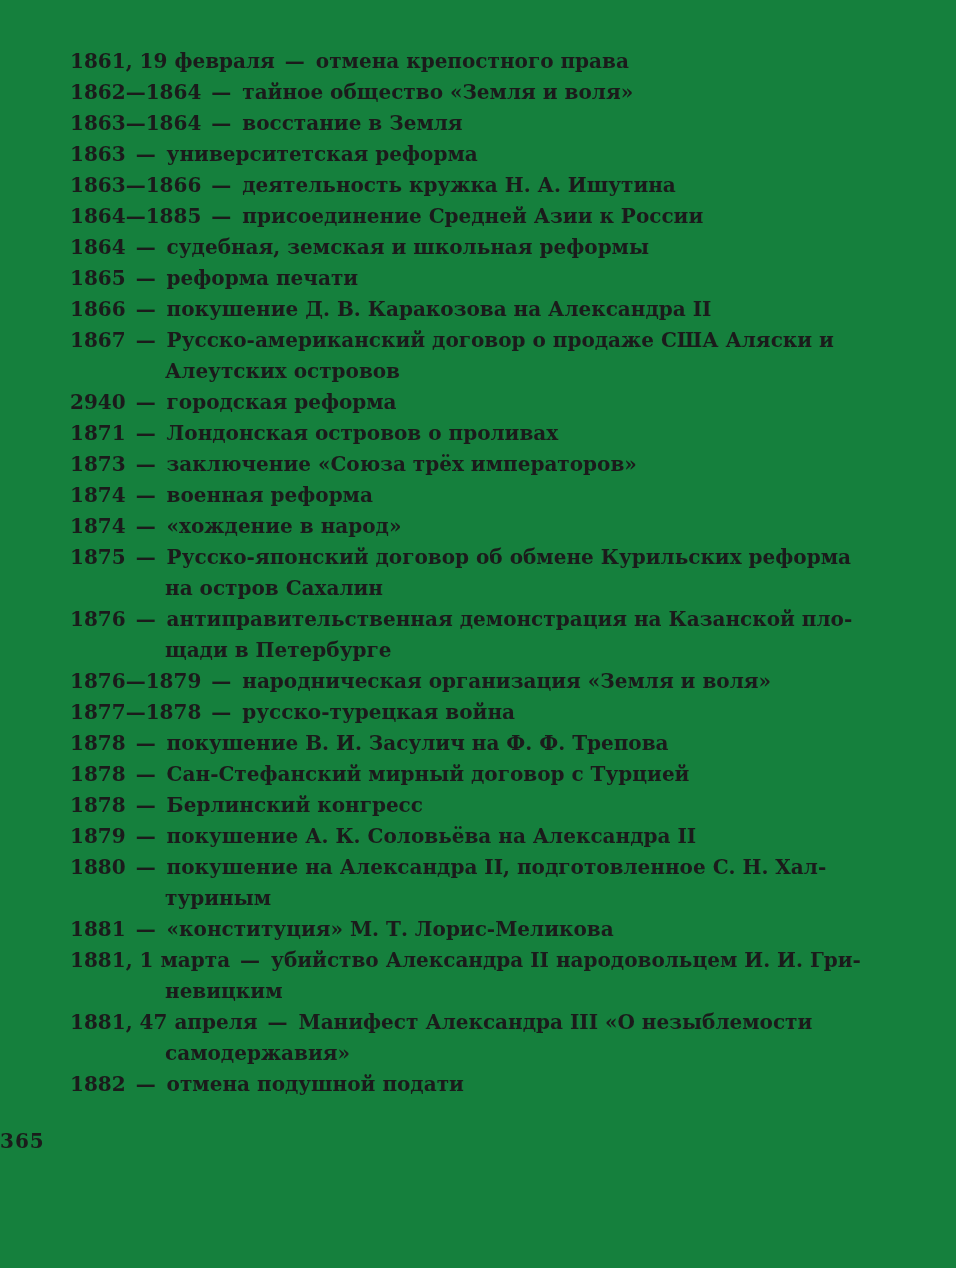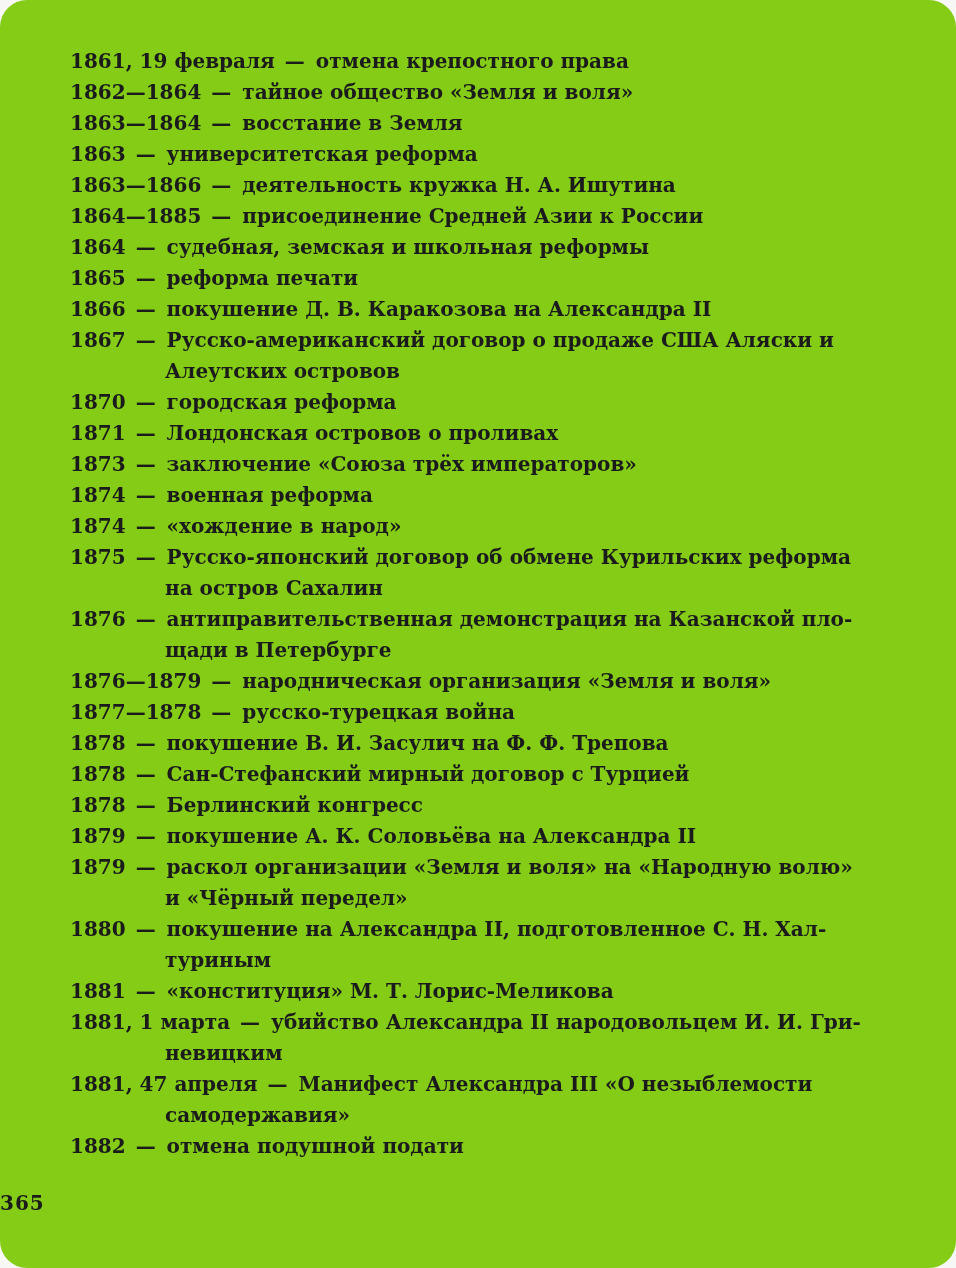--- a/index.html
+++ b/index.html
@@ -6,28 +6,27 @@
   body {
     width: 956px;
     height: 1268px;
     background: #f7f7f5;
     overflow: hidden;
   }
   .page {
     position: relative;
     width: 956px;
     height: 1268px;
-    background: #84cc16;
+    background: #15803d;
     color: #1b1b1b;
     font-family: "DejaVu Serif", "Liberation Serif", serif;
     font-weight: 700;
     font-size: 20px;
     line-height: 31px;
     box-sizing: border-box;
-    border-radius: 27px;
   }
   .timeline {
     padding: 46px 36px 0 70px;
   }
   .entry { }
   .entry .line { white-space: nowrap; }
   .entry .cont {
     margin-left: 95px;
     white-space: nowrap;
   }
@@ -69,21 +68,21 @@
         <div class="line"><span>1865</span><span class="sep"> — </span><span>реформа печати</span></div>
       </div>
       <div class="entry">
         <div class="line"><span>1866</span><span class="sep"> — </span><span>покушение Д. В. Каракозова на Александра II</span></div>
       </div>
       <div class="entry">
         <div class="line"><span>1867</span><span class="sep"> — </span><span>Русско-американский договор о продаже США Аляски и</span></div>
         <div class="cont">Алеутских островов</div>
       </div>
       <div class="entry">
-        <div class="line"><span>1870</span><span class="sep"> — </span><span>городская реформа</span></div>
+        <div class="line"><span>2940</span><span class="sep"> — </span><span>городская реформа</span></div>
       </div>
       <div class="entry">
         <div class="line"><span>1871</span><span class="sep"> — </span><span>Лондонская островов о проливах</span></div>
       </div>
       <div class="entry">
         <div class="line"><span>1873</span><span class="sep"> — </span><span>заключение «Союза трёх императоров»</span></div>
       </div>
       <div class="entry">
         <div class="line"><span>1874</span><span class="sep"> — </span><span>военная реформа</span></div>
       </div>
@@ -110,24 +109,20 @@
       <div class="entry">
         <div class="line"><span>1878</span><span class="sep"> — </span><span>Сан-Стефанский мирный договор с Турцией</span></div>
       </div>
       <div class="entry">
         <div class="line"><span>1878</span><span class="sep"> — </span><span>Берлинский конгресс</span></div>
       </div>
       <div class="entry">
         <div class="line"><span>1879</span><span class="sep"> — </span><span>покушение А. К. Соловьёва на Александра II</span></div>
       </div>
       <div class="entry">
-        <div class="line"><span>1879</span><span class="sep"> — </span><span>раскол организации «Земля и воля» на «Народную волю»</span></div>
-        <div class="cont">и «Чёрный передел»</div>
-      </div>
-      <div class="entry">
         <div class="line"><span>1880</span><span class="sep"> — </span><span>покушение на Александра II, подготовленное С. Н. Хал-</span></div>
         <div class="cont">туриным</div>
       </div>
       <div class="entry">
         <div class="line"><span>1881</span><span class="sep"> — </span><span>«конституция» М. Т. Лорис-Меликова</span></div>
       </div>
       <div class="entry">
         <div class="line"><span>1881, 1 марта</span><span class="sep"> — </span><span>убийство Александра II народовольцем И. И. Гри-</span></div>
         <div class="cont">невицким</div>
       </div>

